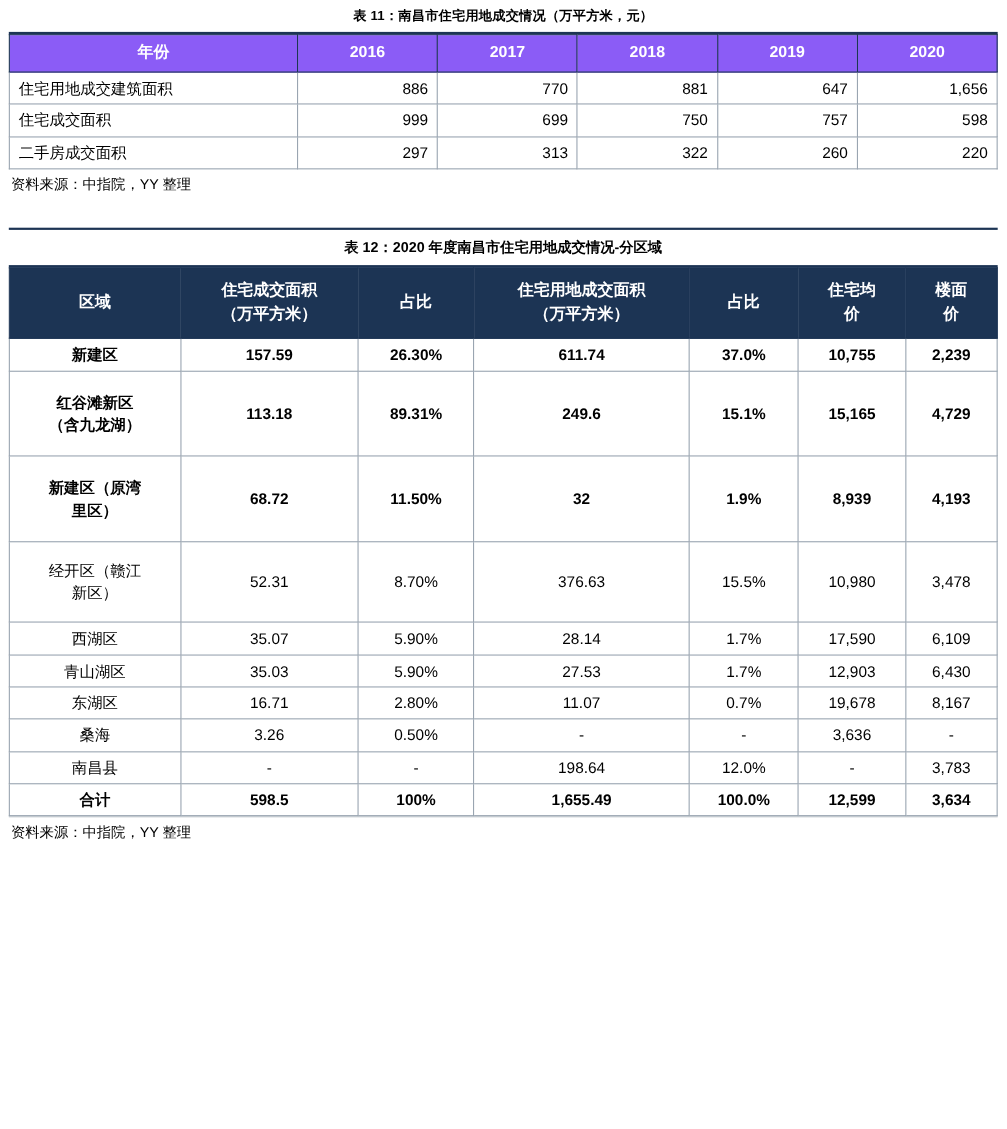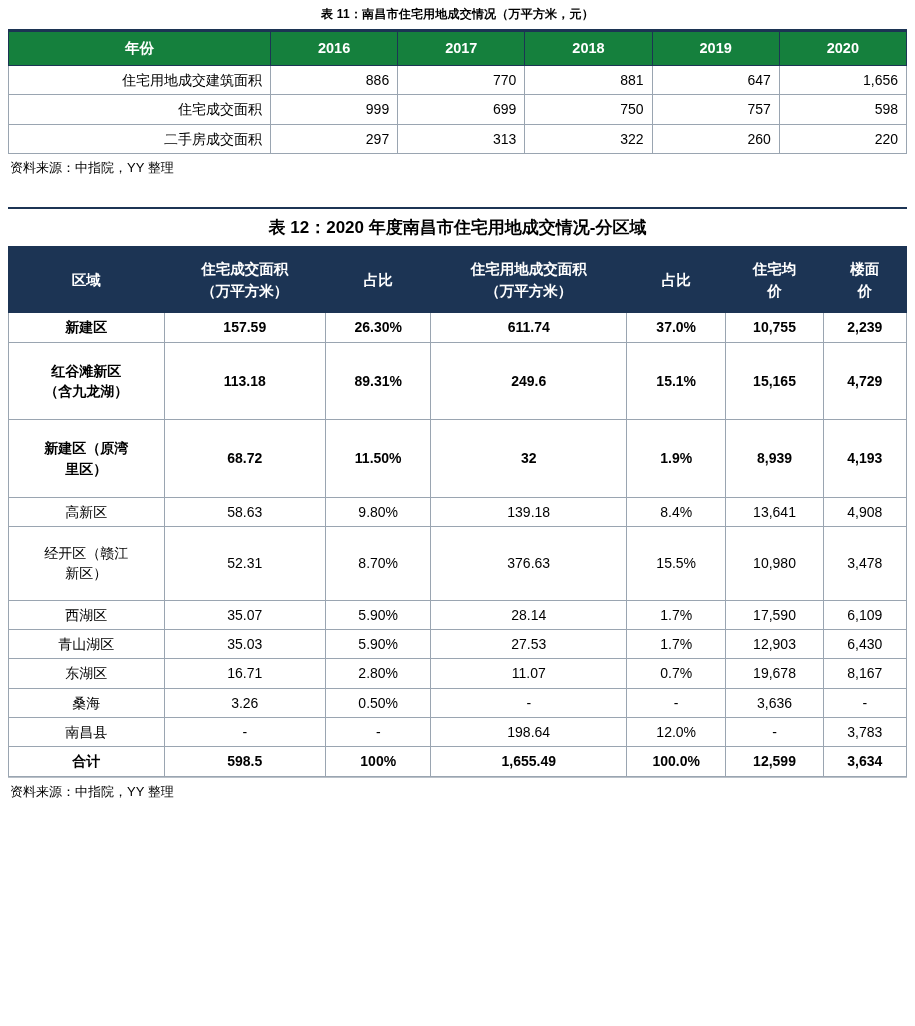--- a/index.html
+++ b/index.html
@@ -34,30 +34,30 @@
     width: 100%;
     table-layout: fixed;
   }
   table.grid td, table.grid th {
     border: 1px solid #9aa5b1;
     font-size: 14px;
     padding: 4px 8px;
     line-height: 1.45;
   }
   .t1 thead th {
-    background: #15803d;
+    background: #8b5cf6;
     color: #ffffff;
     font-weight: bold;
     text-align: center;
     font-size: 14.5px;
     padding: 6px 8px;
     border: 1px solid #1c3454;
   }
   .t1 td.label {
-    text-align: right;
+    text-align: left;
   }
   .t1 td.num {
     text-align: right;
   }
   .src {
     font-size: 13px;
     padding: 5px 2px 14px 2px;
     color: #000000;
     border-top: 1px solid #b9c0c8;
     margin-top: 0;
@@ -91,21 +91,21 @@
     padding-top: 18px;
     padding-bottom: 18px;
   }
   .t2 tr.tall2 td {
     padding-top: 16px;
     padding-bottom: 16px;
   }
   .title2 {
     text-align: center;
     font-weight: bold;
-    font-size: 17px;
+    font-size: 13px;
     padding: 7px 0 7px 0;
     border-top: 2px solid #1c3454;
     border-bottom: 2px solid #1c3454;
   }
   .gap { height: 16px; }
 </style>
 </head>
 <body>
 
 <div class="page">
@@ -190,29 +190,20 @@
       </tr>
       <tr class="bold tall">
         <td>新建区（原湾<br>里区）</td>
         <td>68.72</td>
         <td>11.50%</td>
         <td>32</td>
         <td>1.9%</td>
         <td>8,939</td>
         <td>4,193</td>
       </tr>
-      <tr>
-        <td>高新区</td>
-        <td>58.63</td>
-        <td>9.80%</td>
-        <td>139.18</td>
-        <td>8.4%</td>
-        <td>13,641</td>
-        <td>4,908</td>
-      </tr>
       <tr class="tall2">
         <td>经开区（赣江<br>新区）</td>
         <td>52.31</td>
         <td>8.70%</td>
         <td>376.63</td>
         <td>15.5%</td>
         <td>10,980</td>
         <td>3,478</td>
       </tr>
       <tr>

